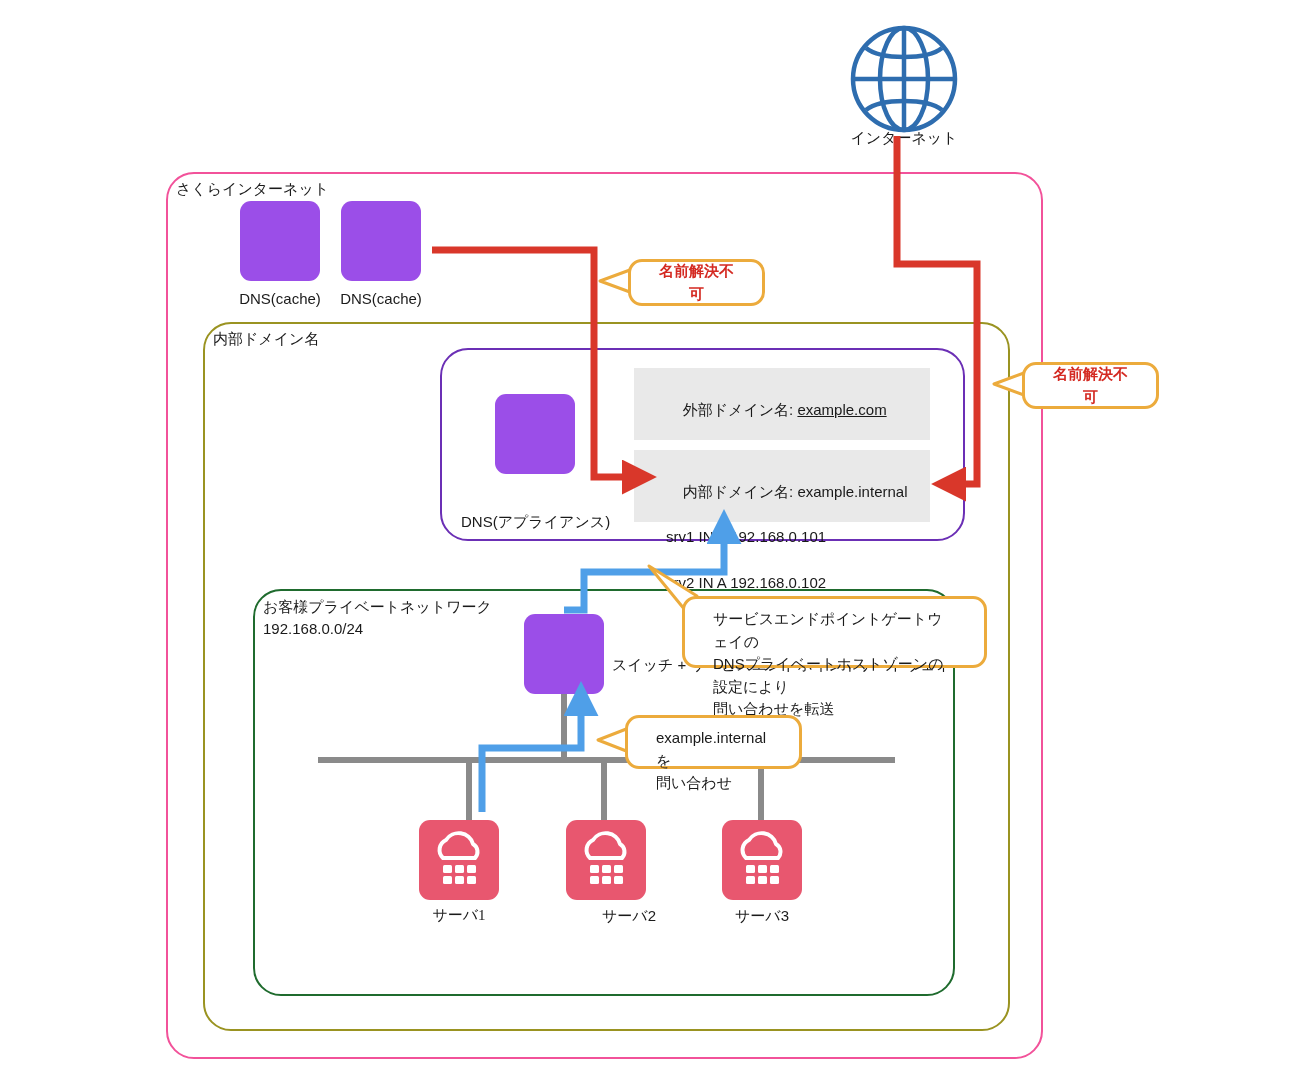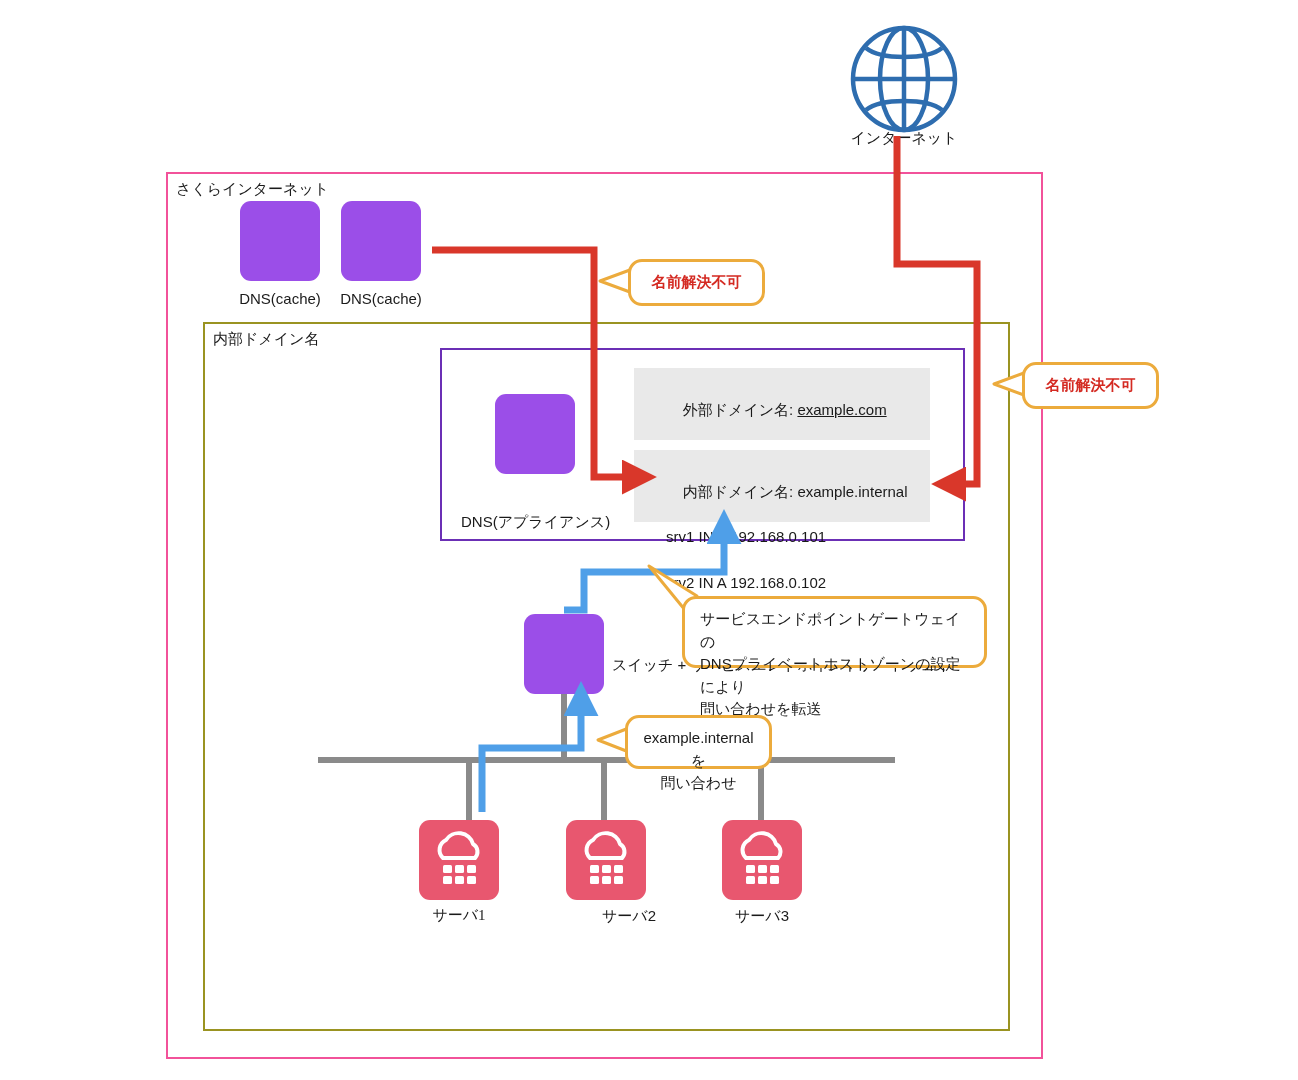--- a/index.html
+++ b/index.html
@@ -5,21 +5,21 @@
   * { box-sizing: border-box; margin: 0; padding: 0; }
   html, body {
     width: 1298px; height: 1080px;
     background: #ffffff;
     font-family: "Liberation Sans", "DejaVu Sans", sans-serif;
     overflow: hidden;
   }
   #stage { position: relative; width: 1298px; height: 1080px; }
 
   
-  .frame { position: absolute; background: transparent; }
+  .frame { position: absolute; background: transparent; border-radius: 28px; }
   .frame > .frame-label {
     position: absolute; left: 8px; top: 5px;
     font-size: 15px; color: #1a1a1a; white-space: pre; line-height: 1.35;
   }
   #frame-sakura-internet { left: 166px; top: 172px; width: 877px; height: 887px; border: 2px solid #f2529a; }
   #frame-sakura-cloud    { left: 203px; top: 322px; width: 807px; height: 709px; border: 2px solid #9a9321; }
   #frame-dns-appliance   { left: 440px; top: 348px; width: 525px; height: 193px; border: 2px solid #6b2fb5; }
   #frame-private-network { left: 253px; top: 589px; width: 702px; height: 407px; border: 2px solid #1f6b2e; }
   #frame-private-network > .frame-label { line-height: 1.45; }
 
@@ -47,31 +47,31 @@
   #internet-globe { position: absolute; left: 849px; top: 24px; width: 110px; height: 110px; }
 
   
   #wires { position: absolute; left: 0; top: 0; width: 1298px; height: 1080px; pointer-events: none; }
 
   
   .callout {
     position: absolute; background: #ffffff;
     border: 3px solid #ecab3c; border-radius: 14px;
     font-size: 15px; line-height: 1.5; color: #1a1a1a;
-    padding: 9px 15px; white-space: pre-line;
+    padding: 9px 28px; white-space: pre-line;
   }
   .callout.alert { color: #d42a22; font-weight: bold; text-align: center; }
   .callout-tail { position: absolute; pointer-events: none; }
 
   #callout-left-dns  { left: 628px; top: 259px; width: 137px; height: 47px;
                        display: flex; align-items: center; justify-content: center; }
   #callout-right-net { left: 1022px; top: 362px; width: 137px; height: 47px;
                        display: flex; align-items: center; justify-content: center; }
   #callout-sepgw     { left: 682px; top: 596px; width: 305px; height: 72px; }
-  #callout-query     { left: 625px; top: 715px; width: 147px; height: 54px; text-align: center; }
+  #callout-query     { left: 625px; top: 715px; width: 177px; height: 54px; }
 </style>
 </head>
 <body>
 
 <div id="stage">
 
   <div id="internet-globe">
     <svg viewBox="0 0 110 110" width="110" height="110" aria-hidden="true">
       <g fill="none" stroke="#2e6daf" stroke-width="4.5">
         <circle cx="55" cy="55" r="51"></circle>
@@ -88,20 +88,24 @@
   <div class="frame" id="frame-sakura-internet">
     <span class="frame-label">さくらインターネット</span>
   </div>
 
   <div class="frame" id="frame-sakura-cloud">
     <span class="frame-label">内部ドメイン名</span>
   </div>
 
   <div class="frame" id="frame-dns-appliance"></div>
 
+  <div class="frame" id="frame-private-network">
+    <span class="frame-label">お客様プライベートネットワーク
+192.168.0.0/24</span>
+  </div>
 
   <div class="purple-box" style="left:240px; top:201px; width:80px; height:80px;"></div>
   <div class="node-label" style="left:232px; top:289px; width:96px; text-align:center;">DNS(cache)</div>
 
   <div class="purple-box" style="left:341px; top:201px; width:80px; height:80px;"></div>
   <div class="node-label" style="left:333px; top:289px; width:96px; text-align:center;">DNS(cache)</div>
 
   <div class="purple-box" style="left:495px; top:394px; width:80px; height:80px;"></div>
   <div class="node-label" style="left:461px; top:482px; width:148px; text-align:center;margin-top:30px;">DNS(アプライアンス)</div>
 

